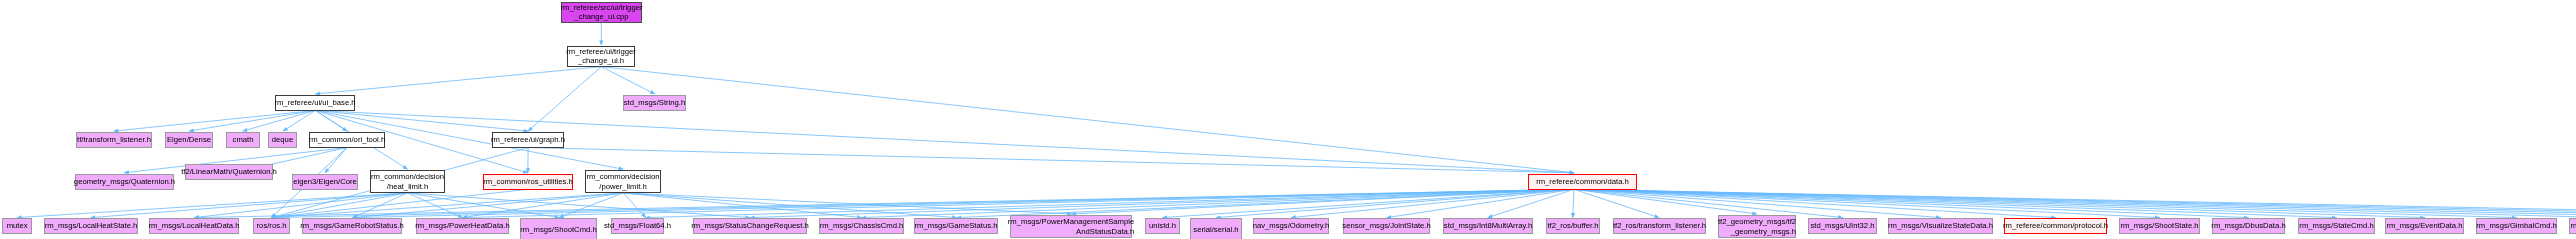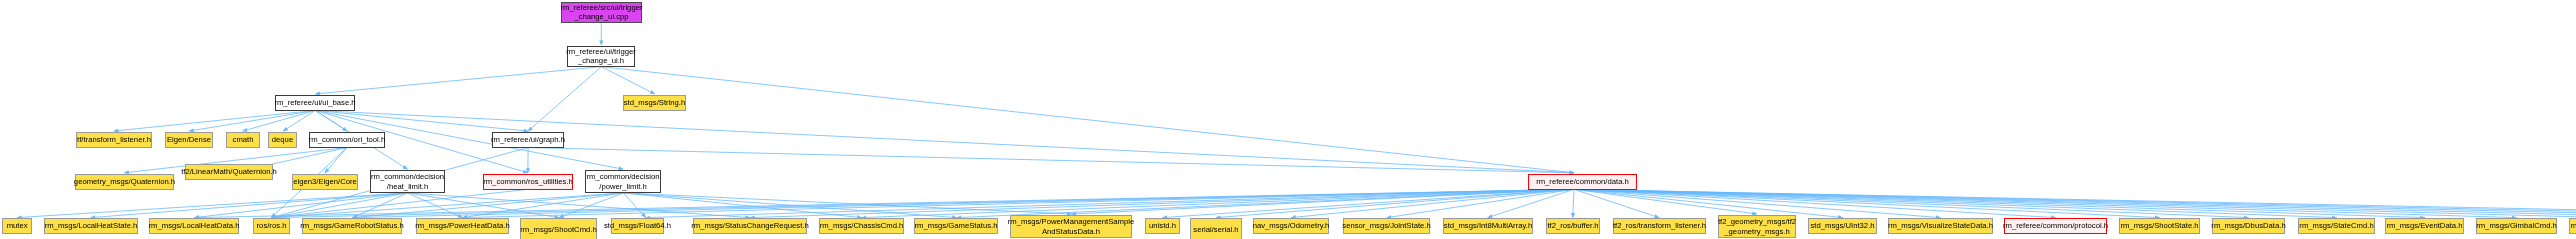--- a/index.html
+++ b/index.html
@@ -2,21 +2,21 @@
 <html style="font-size:8.2px"><head>
 <meta charset="utf-8">
 <style>
   html,body{margin:0;padding:0;background:#ffffff;}
   #canvas{position:relative;width:3010px;height:240px;background:#ffffff;overflow:hidden;
           font-family:"Liberation Sans","DejaVu Sans",sans-serif;}
   #edges{position:absolute;left:0;top:0;z-index:0;}
   .node{position:absolute;box-sizing:border-box;display:flex;align-items:center;justify-content:center;
         text-align:center;white-space:pre-line;font-size:7.7px;line-height:9.8px;color:#000000;
         padding:0.5px 2.6px;z-index:1;cursor:pointer;}
-  .node.leaf{background:#fde047;border:0.5px solid #9a9a9a;}
+  .node.leaf{background:#f0abfc;border:0.5px solid #9a9a9a;text-align:right;}
   .node.internal{background:#ffffff;border:0.5px solid #3c3c3c;}
   .node.current{background:#d946ef;border:1px solid #4a4a4a;}
   .node.red{background:#fff1f1;border:1px solid #ff0000;}
 </style>
 </head>
 <body>
 
 <div id="canvas">
   <svg id="edges" width="3010" height="240" viewBox="0 0 5842 465">
     <defs>

